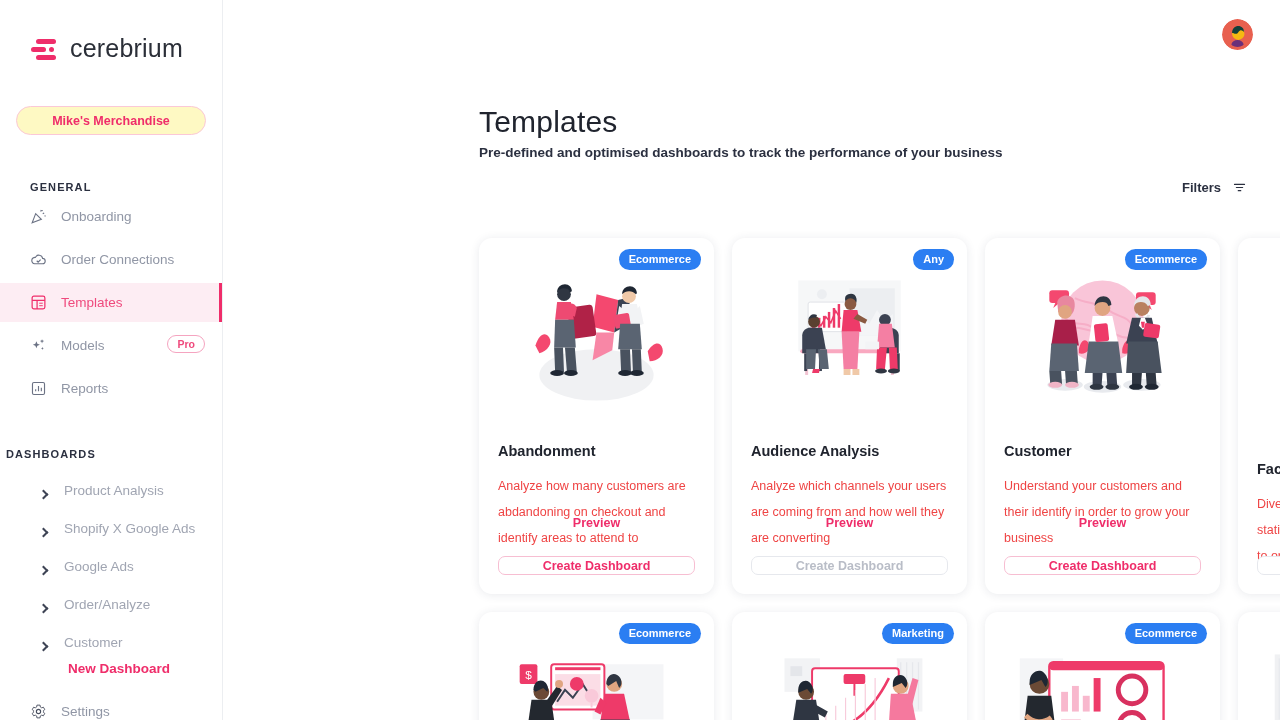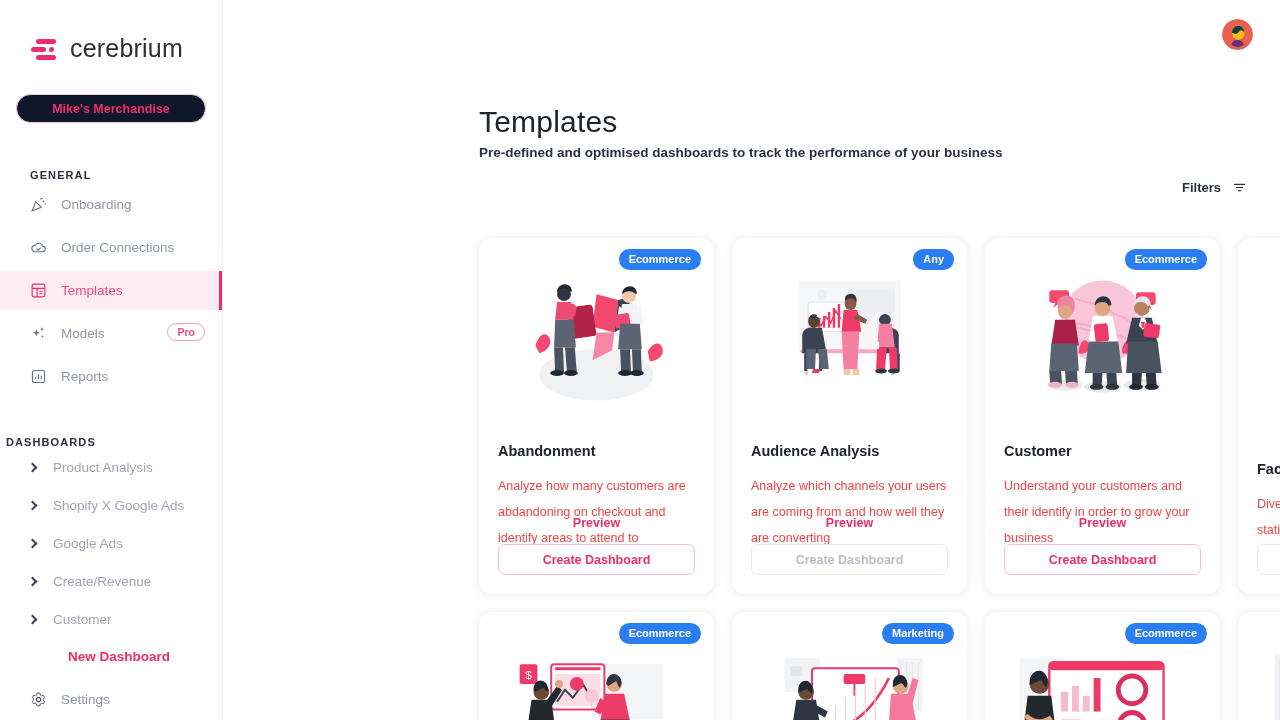--- a/index.html
+++ b/index.html
@@ -29,27 +29,27 @@
   .logo-mark i.b1 { width: 20px; height: 5px; left: 6px; top: 4px; }
   .logo-mark i.b2 { width: 15px; height: 5px; left: 1px; top: 12px; }
   .logo-mark i.b3 { width: 20px; height: 5px; left: 6px; top: 20px; }
   .logo-mark i.dot { width: 5px; height: 5px; left: 19px; top: 12px; border-radius: 50%; }
   .logo-text {
     font-size: 25px; color: #2b2f38; letter-spacing: 0.2px;
     font-weight: 400;
   }
 
   .workspace-btn {
-    margin: 31px 16px 0 16px;
+    margin: 43px 16px 0 16px;
     height: 29px;
     border: 1px solid #fbc8d7;
     border-radius: 15px;
     display: flex; align-items: center; justify-content: center;
     color: #ef2d6a; font-size: 12.5px; font-weight: 700;
-    background: #0f172a; cursor: pointer;
+    background: #fef9c3; cursor: pointer;
   }
 
   .section-label {
     font-size: 11px; font-weight: 700; letter-spacing: 1.1px;
     color: #2b3040; padding-left: 30px;
   }
   .sec-general { margin-top: 46px; }
   .sec-dashboards { margin-top: 40px; padding-left: 6px; }
 
   .nav-item {
@@ -65,22 +65,22 @@
     width: 3px; height: 100%; background: #ef2d6a;
   }
   .nav-icon { width: 17px; height: 17px; flex: 0 0 17px; display:block; }
   .pro-badge {
     position: absolute; right: 17px; top: 9px;
     border: 1px solid #f5a4c0; border-radius: 11px;
     padding: 2px 9px; font-size: 10.5px; color: #ef4a7d; font-weight: 600;
   }
 
   .nav-sub {
-    height: 38px; display: flex; align-items: center;
-    padding-left: 29px; gap: 17px; cursor: pointer;
+    height: 38px; display: flex; align-items: flex-end;
+    padding-left: 40px; gap: 17px; cursor: pointer;
   }
   .nav-sub .slabel { font-size: 13.5px; color: #a0a5b2; }
   .chev {
     width: 7px; height: 7px; border-right: 2px solid #3e4455;
     border-top: 2px solid #3e4455; transform: rotate(45deg);
     flex: 0 0 7px;
   }
   .new-dash {
     height: 36px; display: flex; align-items: center; padding-left: 68px;
     font-size: 13.5px; font-weight: 700; color: #ef2d6a; cursor: pointer;
@@ -141,21 +141,21 @@
     font-size: 12.5px; line-height: 26px; color: #ef4444;
     margin-top: 14px;
   }
   .preview {
     position: absolute; left: 0; right: 0; bottom: 64px;
     text-align: center; font-size: 12.5px; font-weight: 700;
     color: #ef2d6a; cursor: pointer;
   }
   .create-btn {
     position: absolute; left: 19px; right: 19px; bottom: 19px;
-    height: 31px; border-radius: 7px;
+    height: 19px; border-radius: 7px;
     display: flex; align-items: center; justify-content: center;
     font-size: 12.5px; font-weight: 700; cursor: pointer;
     border: 1px solid #f7bed2; color: #ef2d6a; background: #fff;
   }
   .create-btn.disabled { border-color: #e6e8ed; color: #b9bdc7; cursor: default; }
 </style>
 </head>
 <body>
 
 <div class="app">
@@ -228,21 +228,21 @@
     <div class="nav-sub">
       <span class="chev"></span>
       <span class="slabel">Shopify X Google Ads</span>
     </div>
     <div class="nav-sub">
       <span class="chev"></span>
       <span class="slabel">Google Ads</span>
     </div>
     <div class="nav-sub">
       <span class="chev"></span>
-      <span class="slabel">Create/Revenue</span>
+      <span class="slabel">Order/Analyze</span>
     </div>
     <div class="nav-sub">
       <span class="chev"></span>
       <span class="slabel">Customer</span>
     </div>
 
     <div class="new-dash">New Dashboard</div>
 
     <div class="nav-item settings-item">
       <svg class="nav-icon" viewBox="0 0 24 24" fill="none" stroke="#4a5060" stroke-width="1.6">

